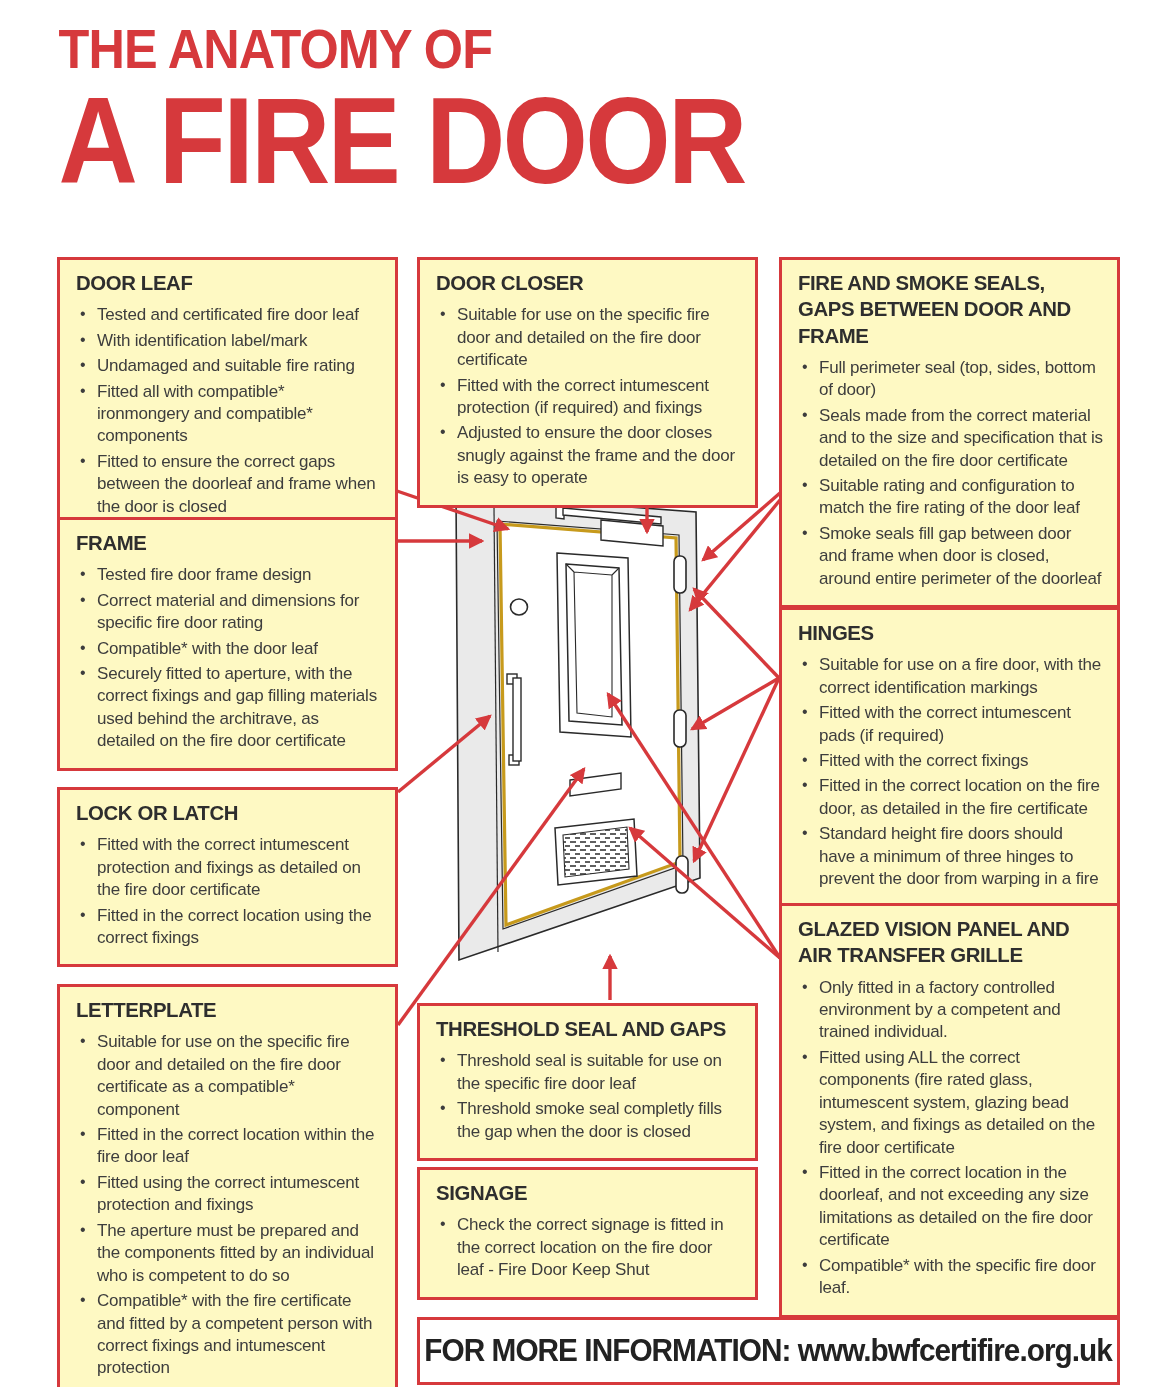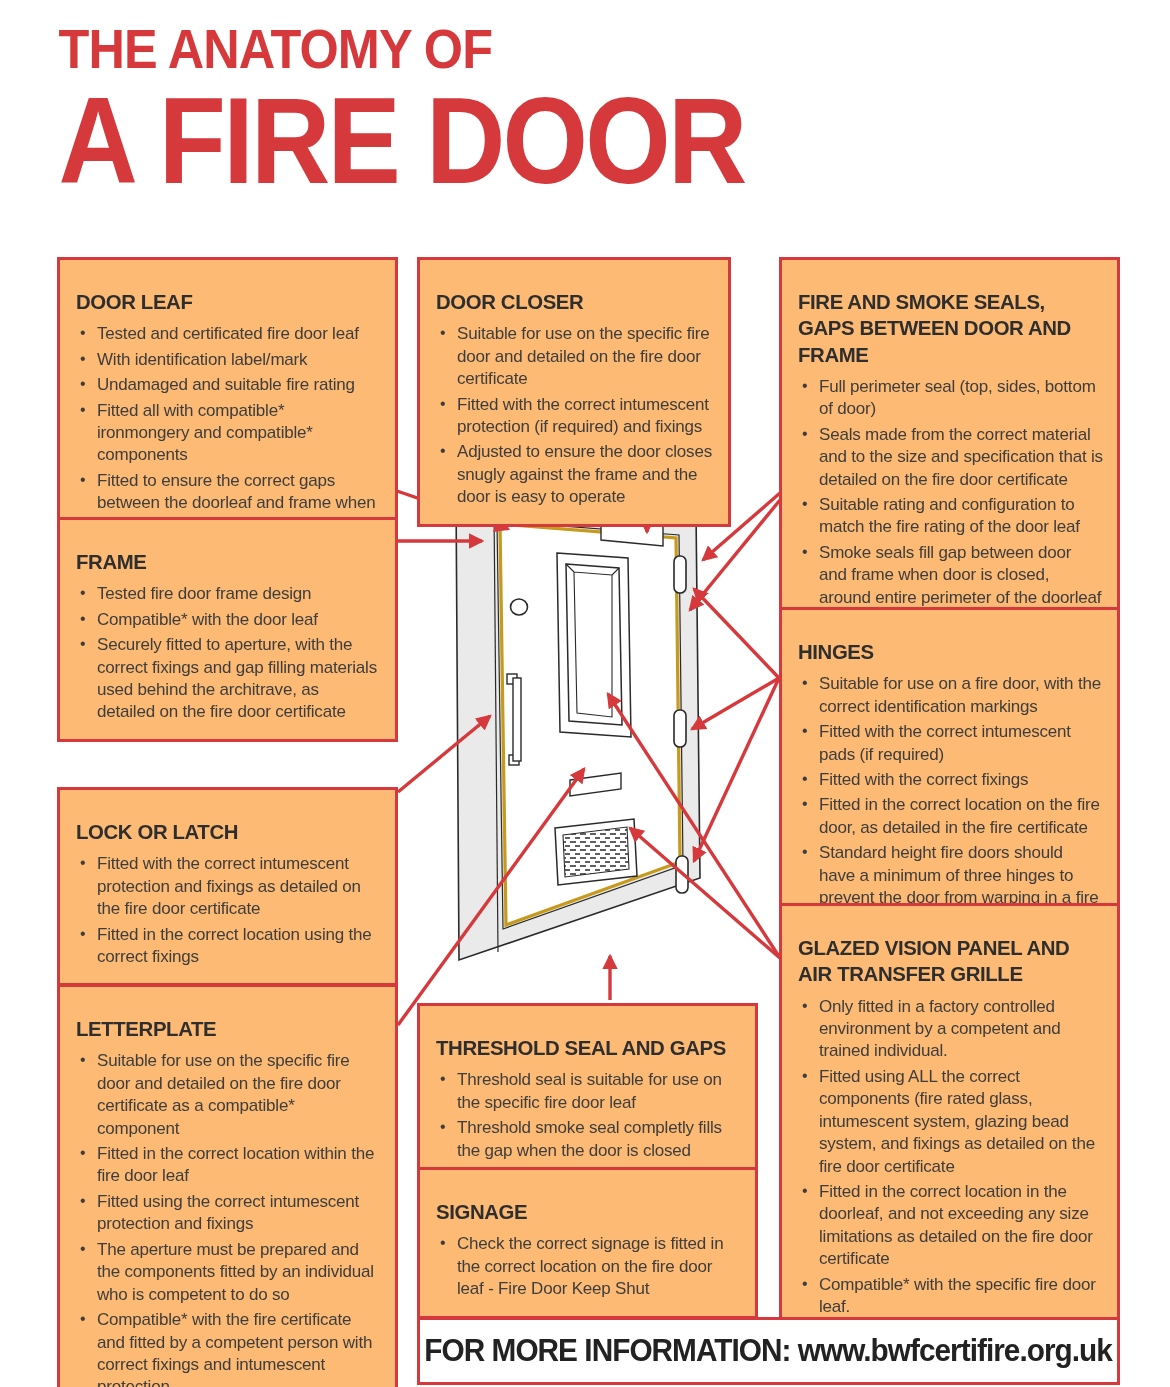--- a/index.html
+++ b/index.html
@@ -24,22 +24,22 @@
   .title-line1{
     font-size:56px;font-weight:bold;letter-spacing:-1px;
     transform:scaleX(0.9);transform-origin:center;line-height:1.1;
   }
   .title-line2{
     font-size:122px;font-weight:bold;letter-spacing:-3px;
     transform:scaleX(0.9);transform-origin:center;line-height:0.98;
     margin-top:2px;
   }
   .callout{
-    position:absolute;background:#fdba74;border:3px solid var(--red);
-    padding:29px 14px 12px 16px;z-index:2;
+    position:absolute;background:#fef9c3;border:3px solid var(--red);
+    padding:10px 14px 12px 16px;z-index:2;
   }
   .callout h2{
     color:var(--ink);font-size:21px;font-weight:bold;
     letter-spacing:-0.4px;line-height:1.25;margin-bottom:8px;
     transform:scaleX(0.97);transform-origin:left;
   }
   .callout ul{list-style:none;}
   .callout li{
     position:relative;color:var(--body);font-size:17px;line-height:1.32;
     padding-left:21px;margin-bottom:3px;letter-spacing:-0.2px;
@@ -145,21 +145,21 @@
   <h2>DOOR LEAF</h2>
   <ul>
       <li>Tested and certificated fire door leaf</li>
       <li>With identification label/mark</li>
       <li>Undamaged and suitable fire rating</li>
       <li>Fitted all with compatible* ironmongery and compatible* components</li>
       <li>Fitted to ensure the correct gaps between the doorleaf and frame when the door is closed</li>
     </ul>
 </section>
 
-<section class="callout" style="left:417px;top:257px;width:314px">
+<section class="callout" style="left:417px;top:257px;width:341px">
   <h2>DOOR CLOSER</h2>
   <ul>
       <li>Suitable for use on the specific fire door and detailed on the fire door certificate</li>
       <li>Fitted with the correct intumescent protection (if required) and fixings</li>
       <li>Adjusted to ensure the door closes snugly against the frame and the door is easy to operate</li>
     </ul>
 </section>
 
 <section class="callout" style="left:779px;top:257px;width:341px">
   <h2 style="width:290px">FIRE AND SMOKE SEALS, GAPS BETWEEN DOOR AND FRAME</h2>
@@ -168,20 +168,21 @@
       <li>Seals made from the correct material and to the size and specification that is detailed on the fire door certificate</li>
       <li>Suitable rating and configuration to match the fire rating of the door leaf</li>
       <li>Smoke seals fill gap between door and frame when door is closed, around entire perimeter of the doorleaf</li>
     </ul>
 </section>
 
 <section class="callout" style="left:57px;top:517px;width:341px">
   <h2>FRAME</h2>
   <ul>
       <li>Tested fire door frame design</li>
+      <li>Correct material and dimensions for specific fire door rating</li>
       <li>Compatible* with the door leaf</li>
       <li>Securely fitted to aperture, with the correct fixings and gap filling materials used behind the architrave, as detailed on the fire door certificate</li>
     </ul>
 </section>
 
 <section class="callout" style="left:779px;top:607px;width:341px">
   <h2>HINGES</h2>
   <ul>
       <li>Suitable for use on a fire door, with the correct identification markings</li>
       <li>Fitted with the correct intumescent pads (if required)</li>

